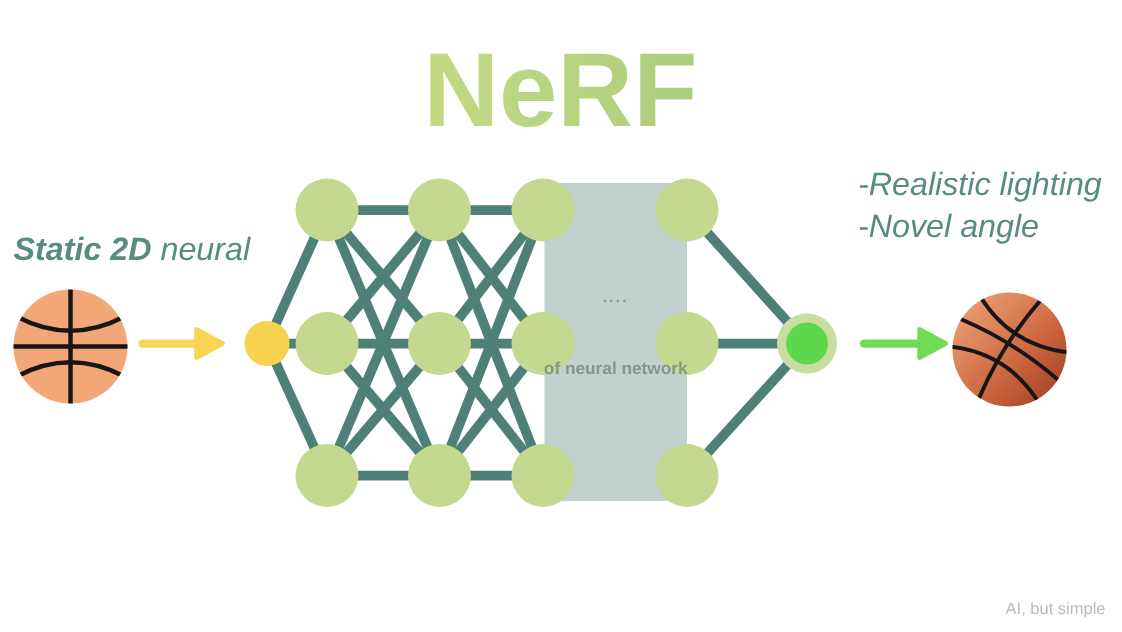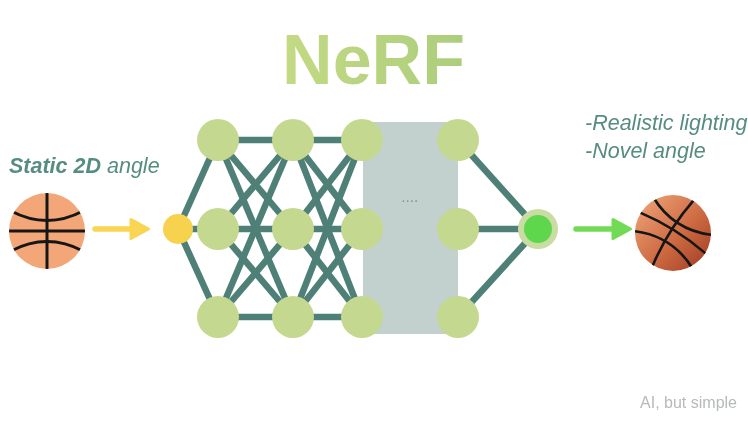--- a/index.html
+++ b/index.html
@@ -21,34 +21,34 @@
   }
 
   .left-label {
     left:9px; top:154px; width:170px;
     font-size:21.5px; font-style:italic; color:#578C81; white-space:nowrap;
   }
   .left-label .b { font-weight:bold;text-align:center; }
 
   .bullets { left:572px; top:110px; width:176px; font-size:21.5px; color:#578C81; }
   .bullets .line { line-height:27.5px; white-space:nowrap; }
-  .bullets .it { font-style:italic;margin-left:13px; }
+  .bullets .it { font-style:italic; }
   .bullets .bd { font-weight:bold; }
 
   .box-dots {
     left:363px; top:193px; width:95px; text-align:center;
     font-size:10px; font-weight:bold; letter-spacing:1.5px; color:#87958F;
   }
   .box-label {
     left:338px; top:240px; width:145px; text-align:center;
     font-size:11.5px; font-weight:bold; line-height:13.5px; color:#87958F;
   }
 
   .watermark {
-    right:11px; bottom:9px; font-size:16px; color:#B7BABC;
+    right:11px; bottom:9px; font-size:11px; color:#B7BABC;
   }
 </style>
 </head>
 <body>
 
 <svg id="scene" viewBox="0 0 748 421">
   <defs>
     <clipPath id="clip-flat-ball">
         <circle cx="47" cy="231" r="38"></circle>
       </clipPath>
@@ -132,25 +132,26 @@
       <path d="M 635 233 Q 673 227 711 233"></path>
       <path d="M 637 213 Q 673 231 709 213"></path>
       <path d="M 637 253 Q 673 235 709 253"></path>
     </g>
   </g>
 </svg>
 
 <div class="abs title">NeRF</div>
 
 <div class="abs left-label">
-  <span class="b">Static 2D</span><span> angle</span>
+  <span class="b">Static 2D</span><span> neural</span>
 </div>
 
 <div class="abs bullets">
   <div class="line it">-Realistic lighting</div>
   <div class="line it">-Novel angle</div>
 </div>
 
 <div class="abs box-dots">....</div>
 <div class="abs box-label">
+  <div>of neural network</div>
 </div>
 
 <div class="abs watermark">AI, but simple</div>
 
 </body></html>

